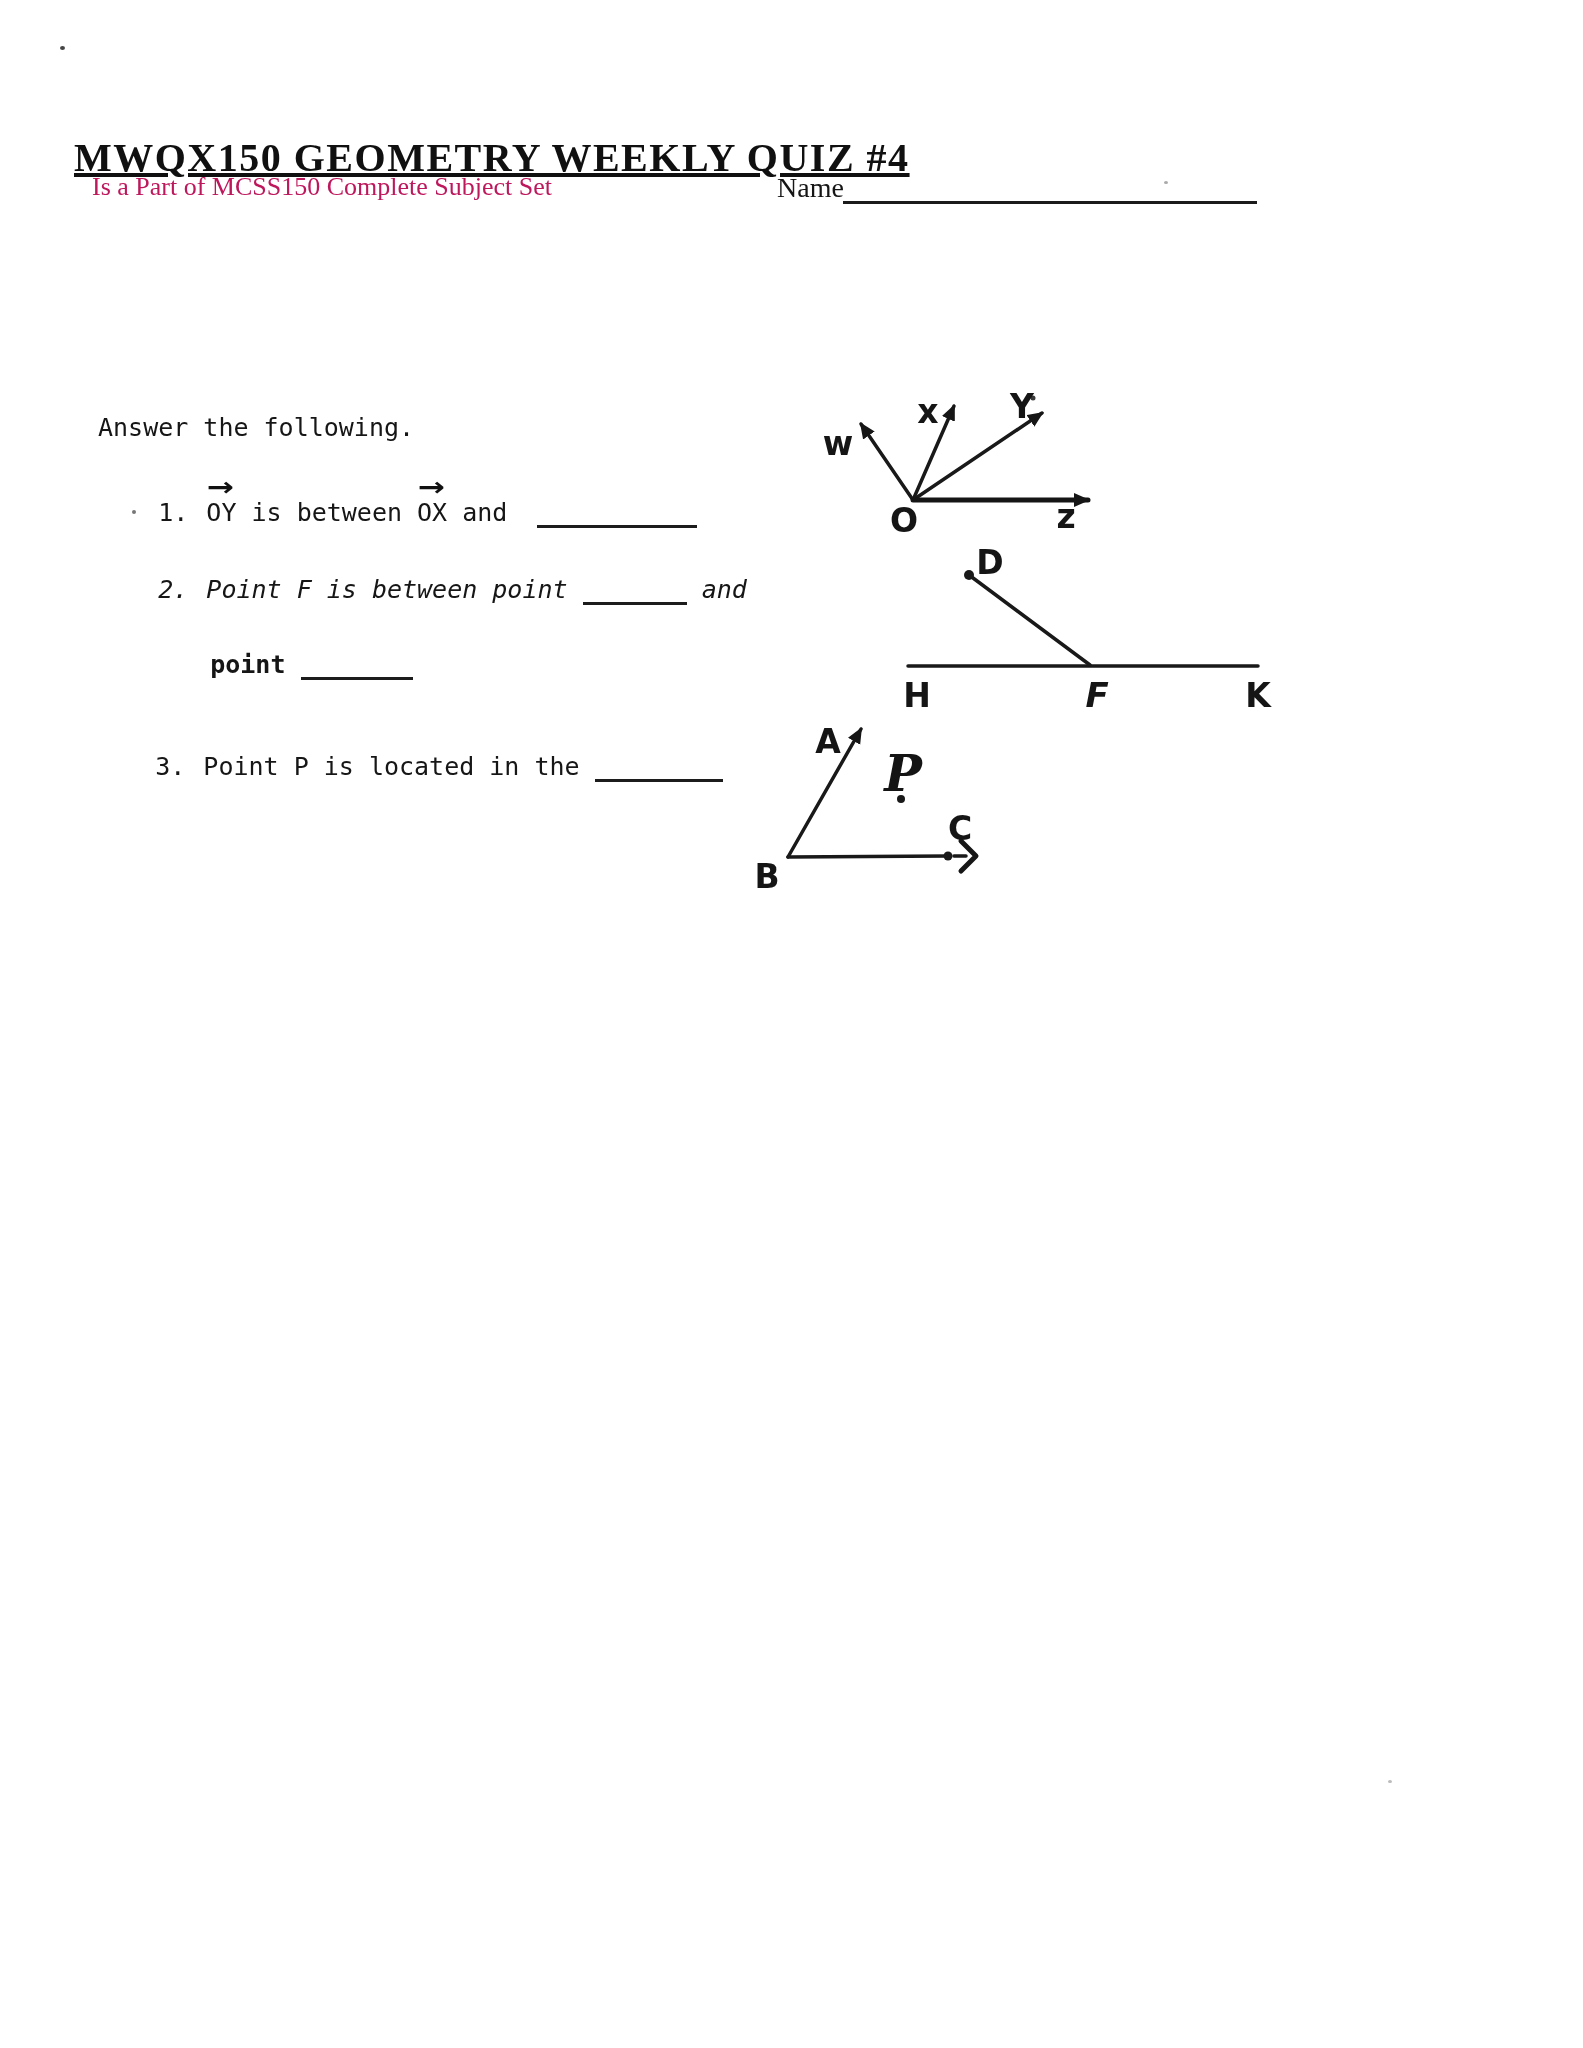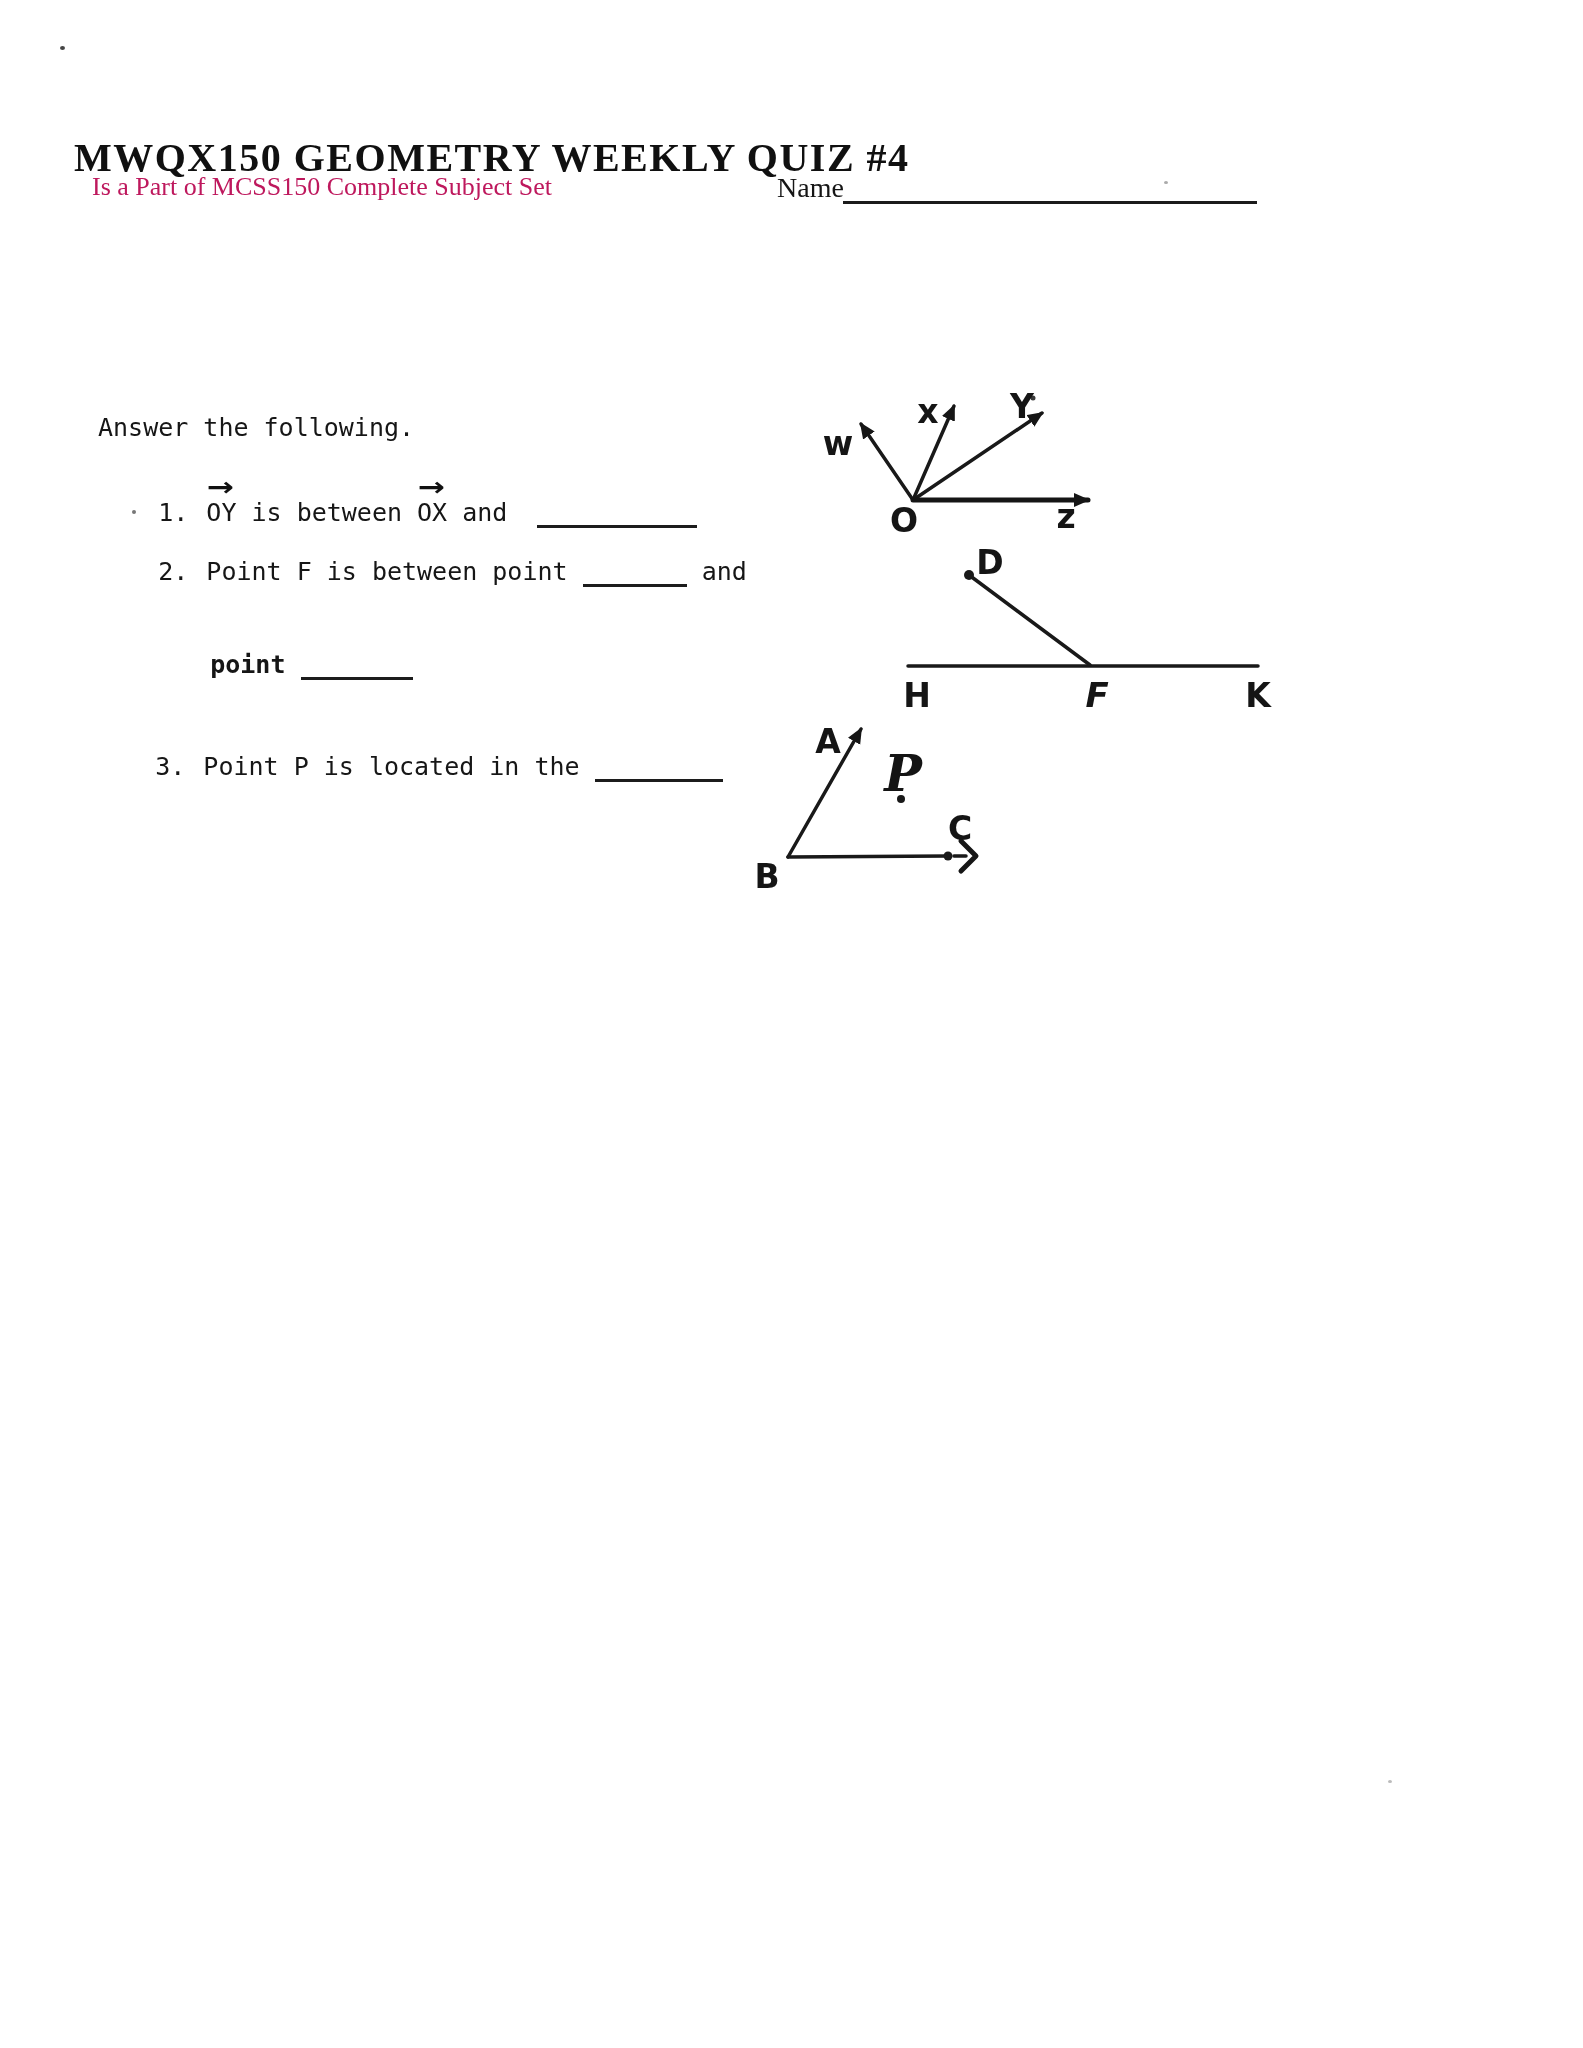--- a/index.html
+++ b/index.html
@@ -9,21 +9,21 @@
     background:#ffffff;
     overflow:hidden;
     font-family:"DejaVu Sans Mono", monospace;
     color:#141414;
   }
   
   .title{
     position:absolute;left:74px;top:134px;
     font-family:"Liberation Serif", serif;
     font-weight:700;font-size:40px;letter-spacing:1.5px;
-    white-space:pre;color:#101010;
+    white-space:pre;color:#101010;text-decoration:underline;
   }
   .subtitle{
     position:absolute;left:92px;top:172px;
     font-family:"Liberation Serif", serif;
     font-size:26px;letter-spacing:0px;white-space:pre;color:#be185d;
   }
   .name-label{
     position:absolute;left:777px;top:172px;
     font-family:"Liberation Serif", serif;
     font-size:28px;color:#151515;
@@ -70,21 +70,21 @@
   <div class="subtitle">Is a Part of MCSS150 Complete Subject Set</div>
   <div class="name-label">Name</div>
   <div class="name-line"></div>
 
   <div class="mono-line" style="left:98px;top:395px;margin-top:17px;">Answer the following.</div>
 
   <div class="mono-line" style="left:98px;top:465px;">
     <span class="qnum">1.</span><span class="ray"><span class="ray-arrow">→</span><span>OY</span></span><span> is between </span><span class="ray"><span class="ray-arrow">→</span><span>OX</span></span><span> and  </span><span class="blank" style="width:160px;"></span>
   </div>
 
-  <div class="mono-line" style="left:98px;top:524px;">
+  <div class="mono-line" style="left:98px;top:542px;font-style:italic;">
     <span class="qnum">2.</span><span>Point F is between point </span><span class="blank" style="width:104px;"></span><span> and</span>
   </div>
 
   <div class="mono-line" style="left:150px;top:617px;font-weight:bold;">
     <span>point </span><span class="blank" style="width:112px;"></span>
   </div>
 
   <div class="mono-line" style="left:95px;top:719px;">
     <span class="qnum">3.</span><span>Point P is located in the </span><span class="blank" style="width:128px;"></span>
   </div>

